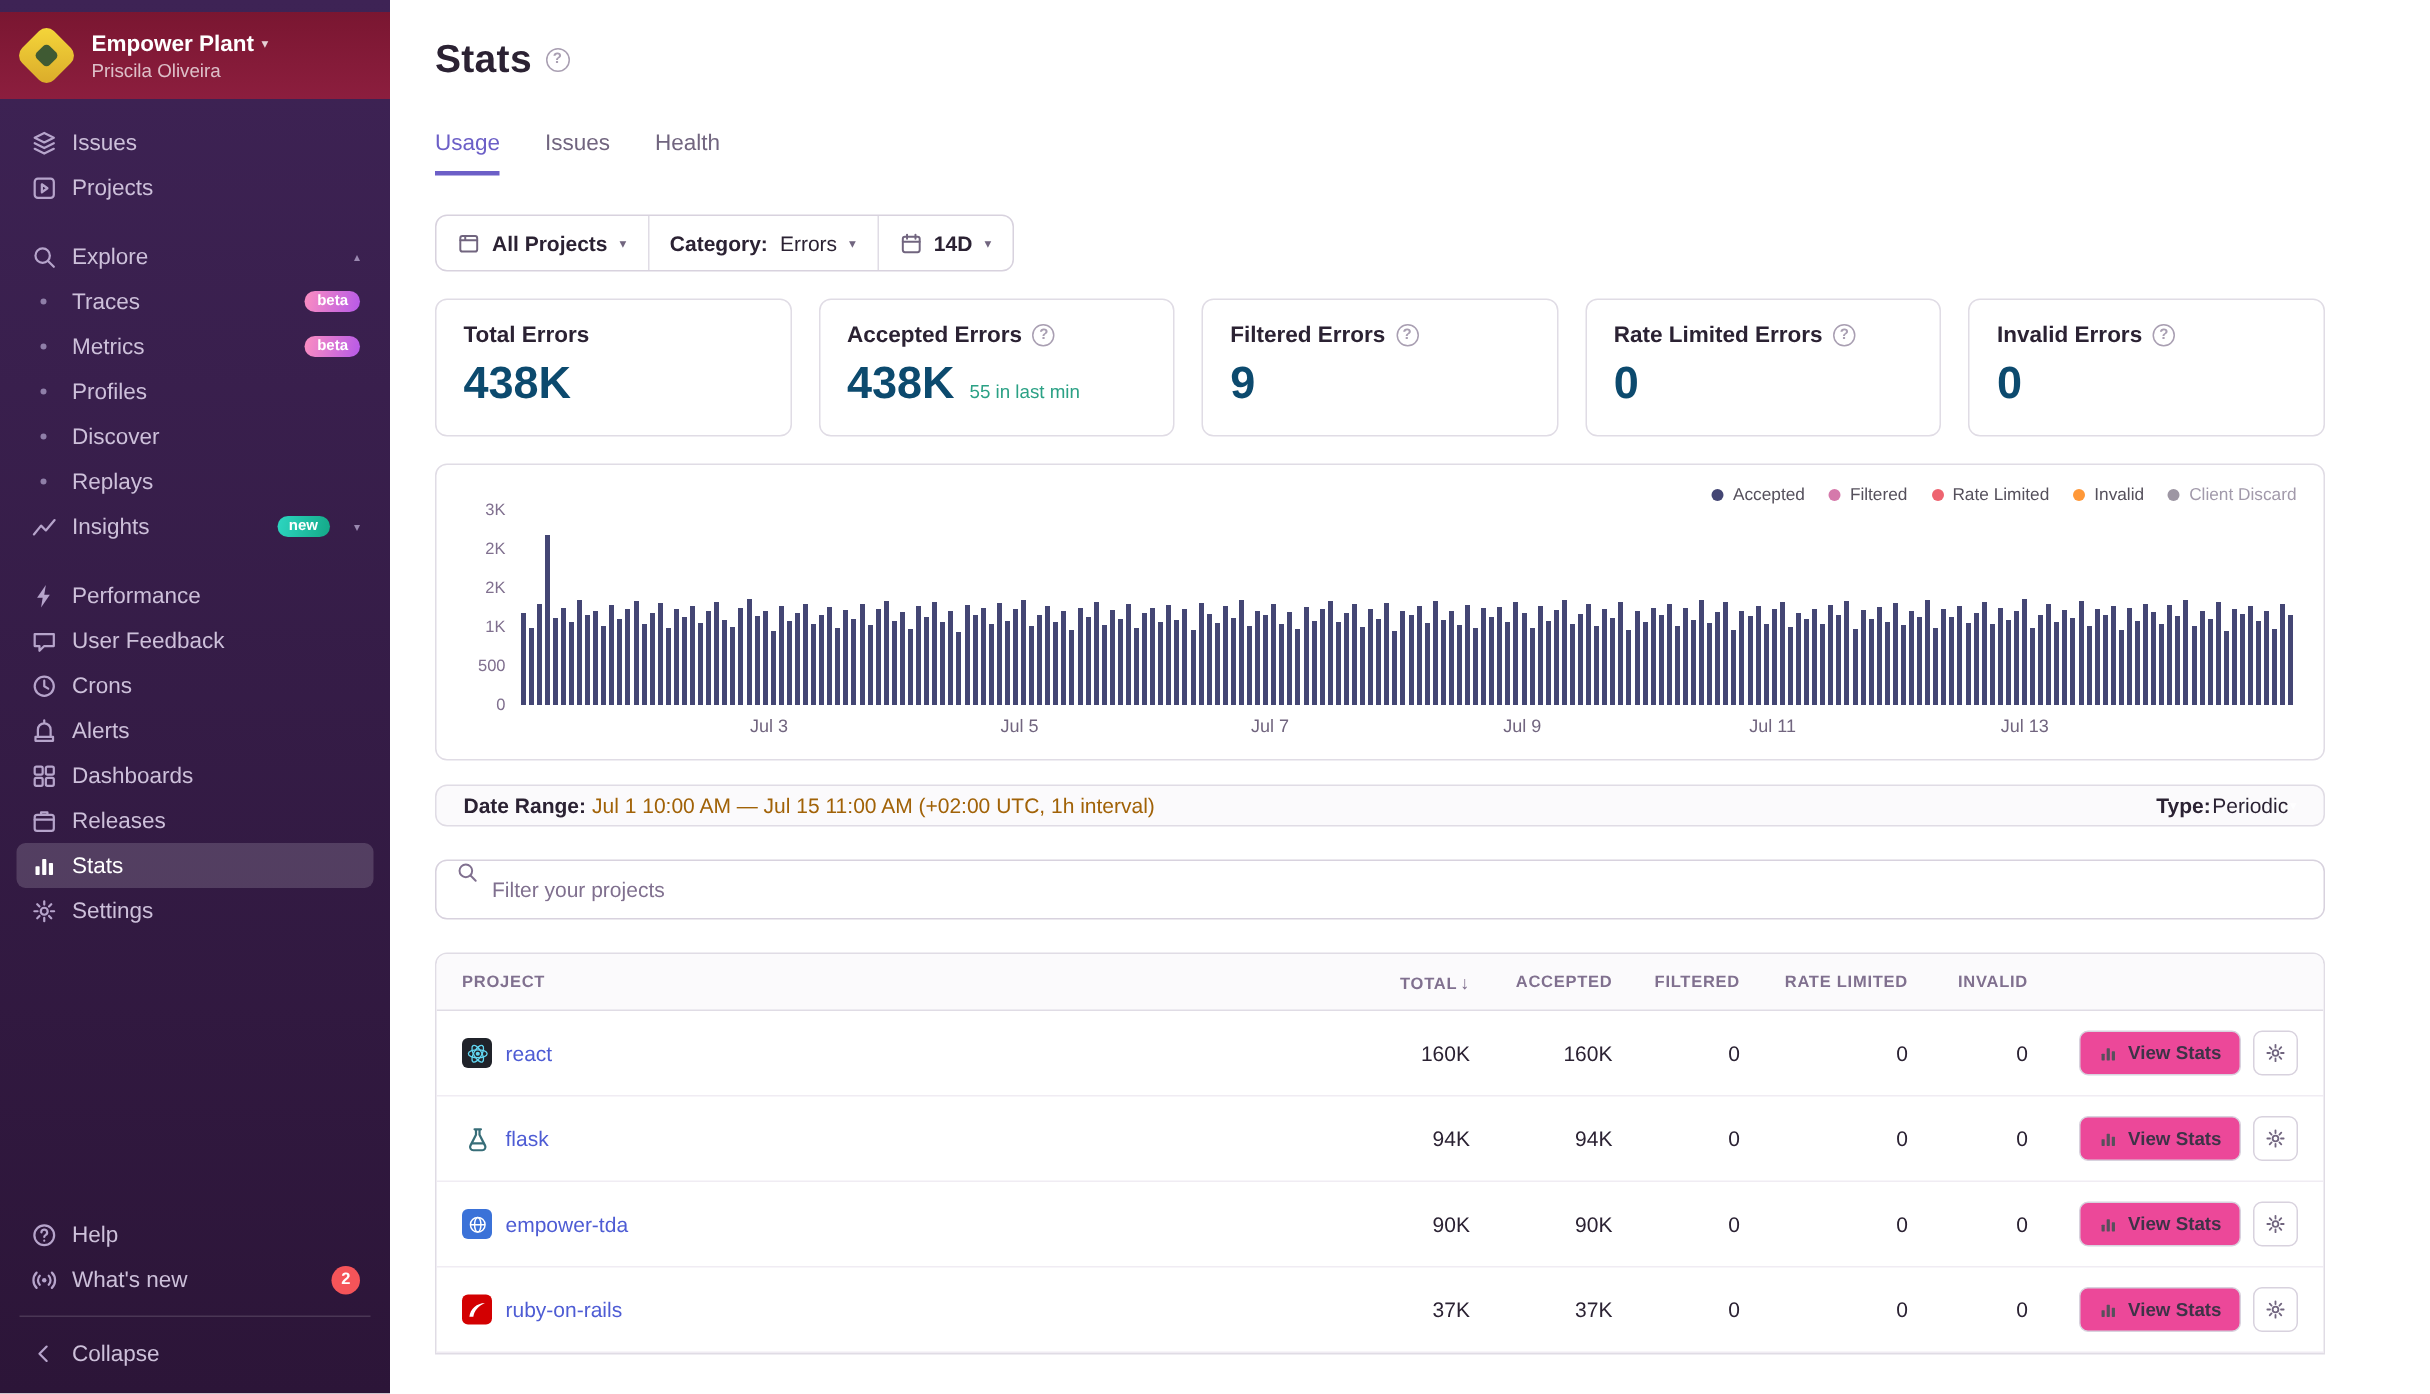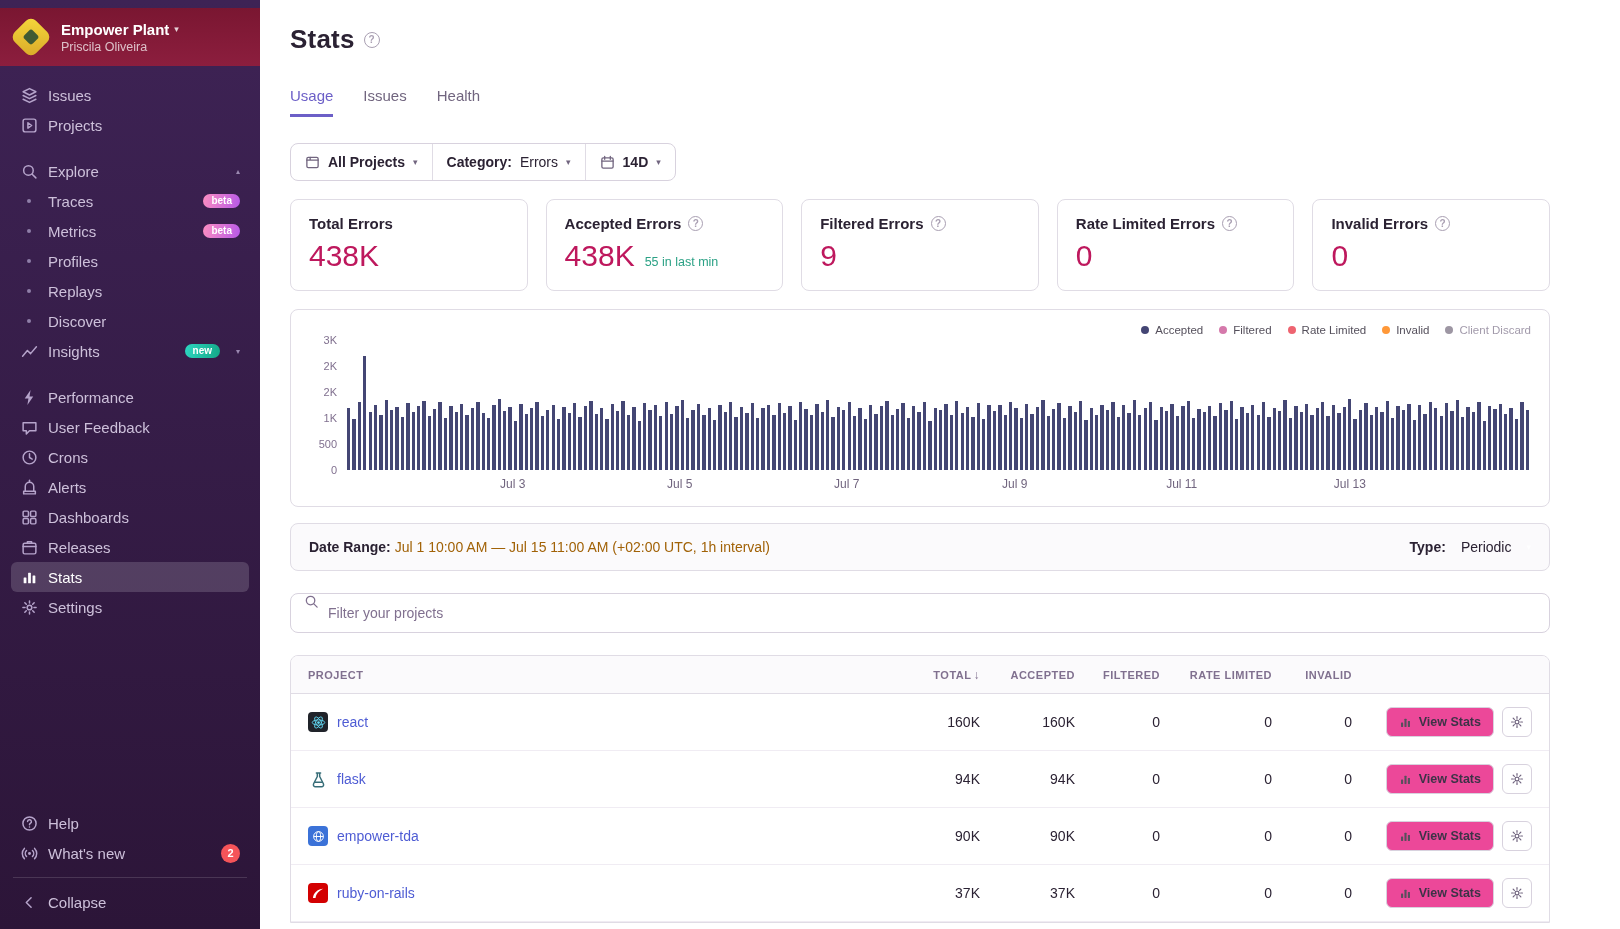--- a/index.html
+++ b/index.html
@@ -56,41 +56,41 @@
   .fseg .seg-label { font-weight:700; color:#2b2233; }
   .fseg .seg-value { color:#2b2233; }
   .fseg .chev { color:#71657f; }
   .fseg .f-icon { color:#71657f; display:inline-flex; }
 
   .cards { margin-top:18px; display:grid; grid-template-columns:repeat(5,1fr); gap:18px; }
   .card { border:1px solid #e0dce5; border-radius:8px; background:#fff; padding:15px 18px 17px; }
   .card-title { display:flex; align-items:center; gap:7px; font-size:15px; font-weight:700; color:#2b2233; }
   .card-title .qmark { width:15px; height:15px; }
   .card-value-row { margin-top:7px; display:flex; align-items:baseline; gap:10px; }
-  .card-value { font-size:30px; font-weight:400; color:#be185d; }
+  .card-value { font-size:30px; font-weight:700; color:#0c4a6e; }
   .card-sub { font-size:12.5px; color:var(--positive,#2ba185); }
 
   .chart-card { margin-top:18px; border:1px solid #e0dce5; border-radius:8px; background:#fff; padding:14px 18px 12px; }
   .legend { display:flex; justify-content:flex-end; gap:16px; font-size:11.5px; color:#55505c; }
   .legend-item { display:flex; align-items:center; gap:6px; cursor:pointer; }
   .legend-dot { width:8px; height:8px; border-radius:50%; flex:none; }
   .legend-item.muted { color:#a29aab; }
   .chart-body { display:flex; margin-top:4px; }
   .y-axis { width:38px; position:relative; height:130px; flex:none; }
   .y-axis span { position:absolute; right:10px; transform:translateY(-50%); font-size:11px; color:#80708f; }
   .plot { flex:1; height:130px; position:relative; }
   .plot svg { position:absolute; inset:0; }
   .x-axis { position:relative; height:24px; margin-left:38px; }
   .x-axis span { position:absolute; top:7px; transform:translateX(-50%); font-size:12px; color:#71657f; white-space:nowrap; }
 
-  .datebar { margin-top:16px; border:1px solid #e0dce5; border-radius:8px; background:#fbfafc; height:48px;
+  .datebar { margin-top:16px; border:1px solid #e0dce5; border-radius:8px; background:#fbfafc; height:28px;
              display:flex; align-items:center; padding:0 18px; font-size:14px; }
   .datebar .lab { font-weight:700; color:#2b2233; }
   .datebar .val { margin-left:4px; color:#a16207; }
-  .type-select { margin-left:auto; display:flex; align-items:center; gap:15px; cursor:pointer; }
+  .type-select { margin-left:auto; display:flex; align-items:center; gap:1px; cursor:pointer; }
   .type-select .lab { font-weight:700; }
 
   .searchbar { margin-top:22px; height:40px; border:1px solid #d8d2de; border-radius:8px; background:#fff;
                display:flex; gap:9px; padding:0 13px; color:#80708f; }
   .searchbar input { border:none; outline:none; flex:1; font-size:14px; font-family:inherit; color:#2b2233; background:transparent; }
   .searchbar input::placeholder { color:#80708f; }
 
   .table { margin-top:22px; border:1px solid #e0dce5; border-radius:8px 8px 0 0; overflow:hidden; background:#fff; }
   .tgrid { display:grid; grid-template-columns:minmax(0,1fr) 100px 95px 85px 112px 80px 180px; align-items:center; }
   .thead { background:#fbfafc; border-bottom:1px solid #e0dce5; height:38px; padding:0 17px; }
@@ -171,25 +171,25 @@
             <span class="dot"></span>
             <span class="nav-label">Metrics</span>
             <span class="pill pill-beta">beta</span>
           </div>
           <div class="nav-item">
             <span class="dot"></span>
             <span class="nav-label">Profiles</span>
           </div>
           <div class="nav-item">
             <span class="dot"></span>
+            <span class="nav-label">Discover</span>
+          </div>
+          <div class="nav-item">
+            <span class="dot"></span>
             <span class="nav-label">Replays</span>
-          </div>
-          <div class="nav-item">
-            <span class="dot"></span>
-            <span class="nav-label">Discover</span>
           </div>
           <div class="nav-item">
             <span class="nav-icon">
               <svg width="17" height="17" viewBox="0 0 16 16" fill="none" stroke="currentColor" stroke-width="1.4" stroke-linecap="round" stroke-linejoin="round">
                 <path d="M1.5 12.5 6 7l3 3 5.5-6.5"></path>
               </svg>
             </span>
             <span class="nav-label">Insights</span>
             <span class="pill pill-new">new</span>
             <span class="nav-chev">▾</span>

